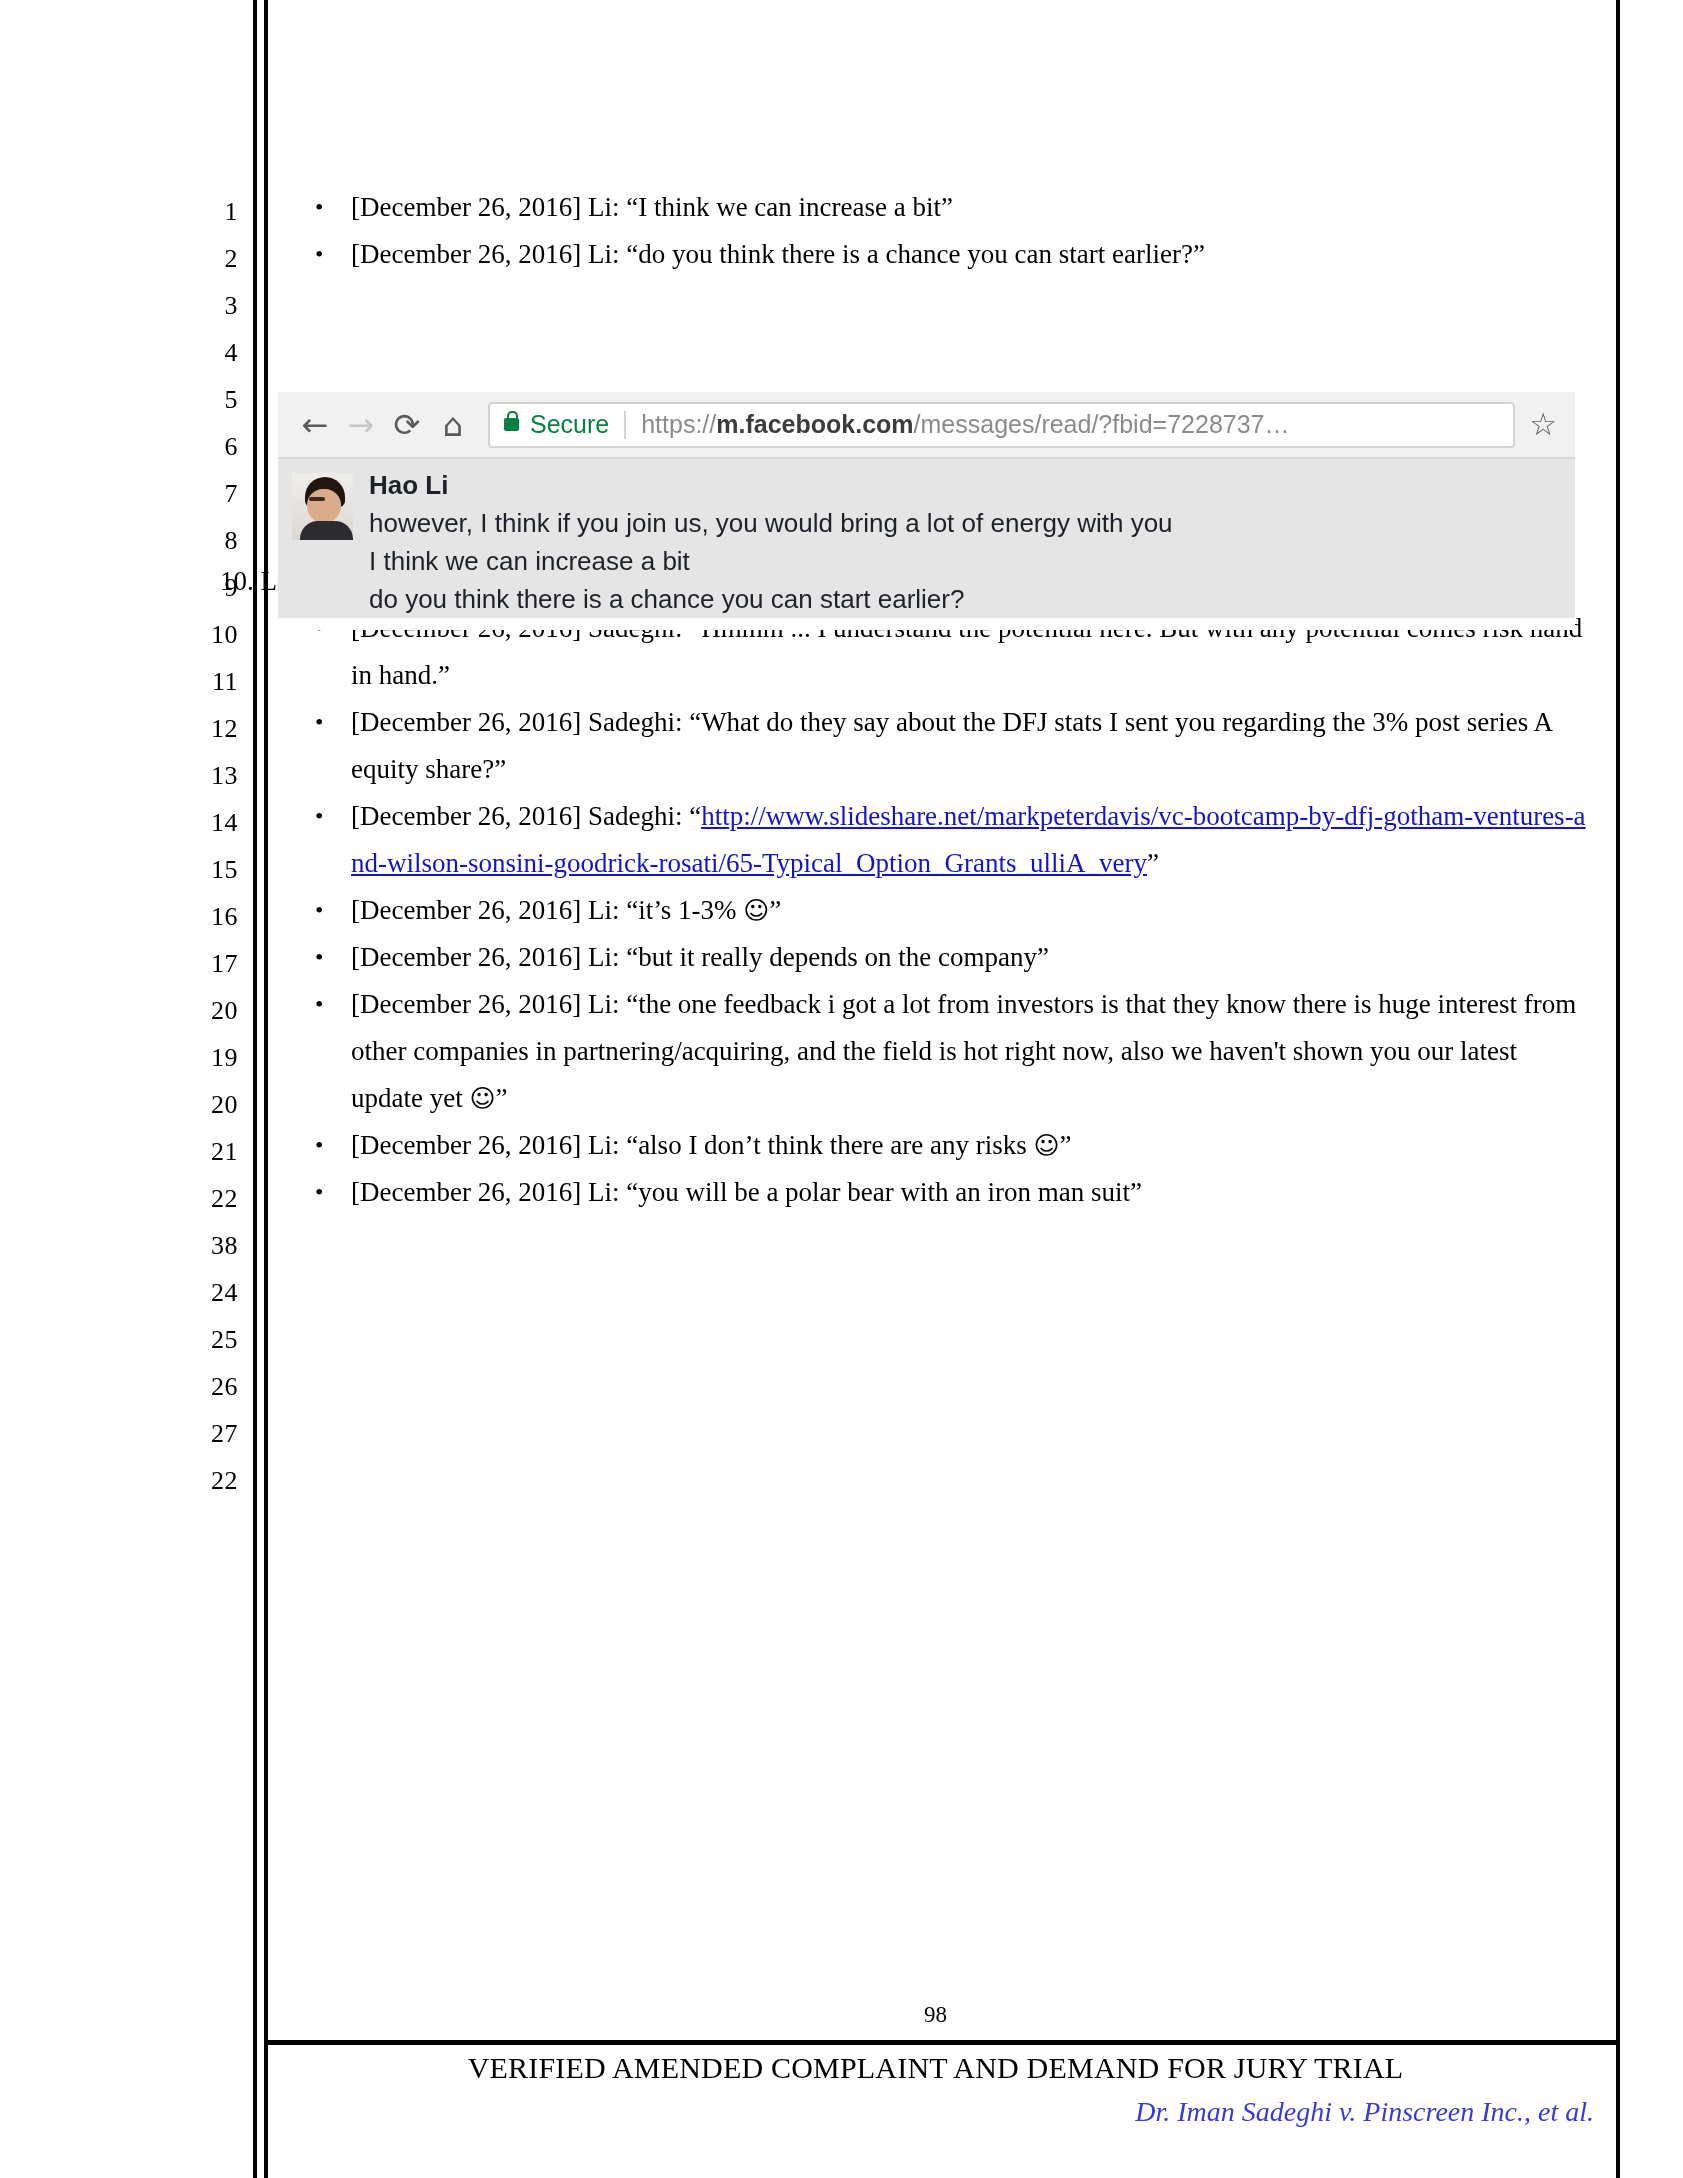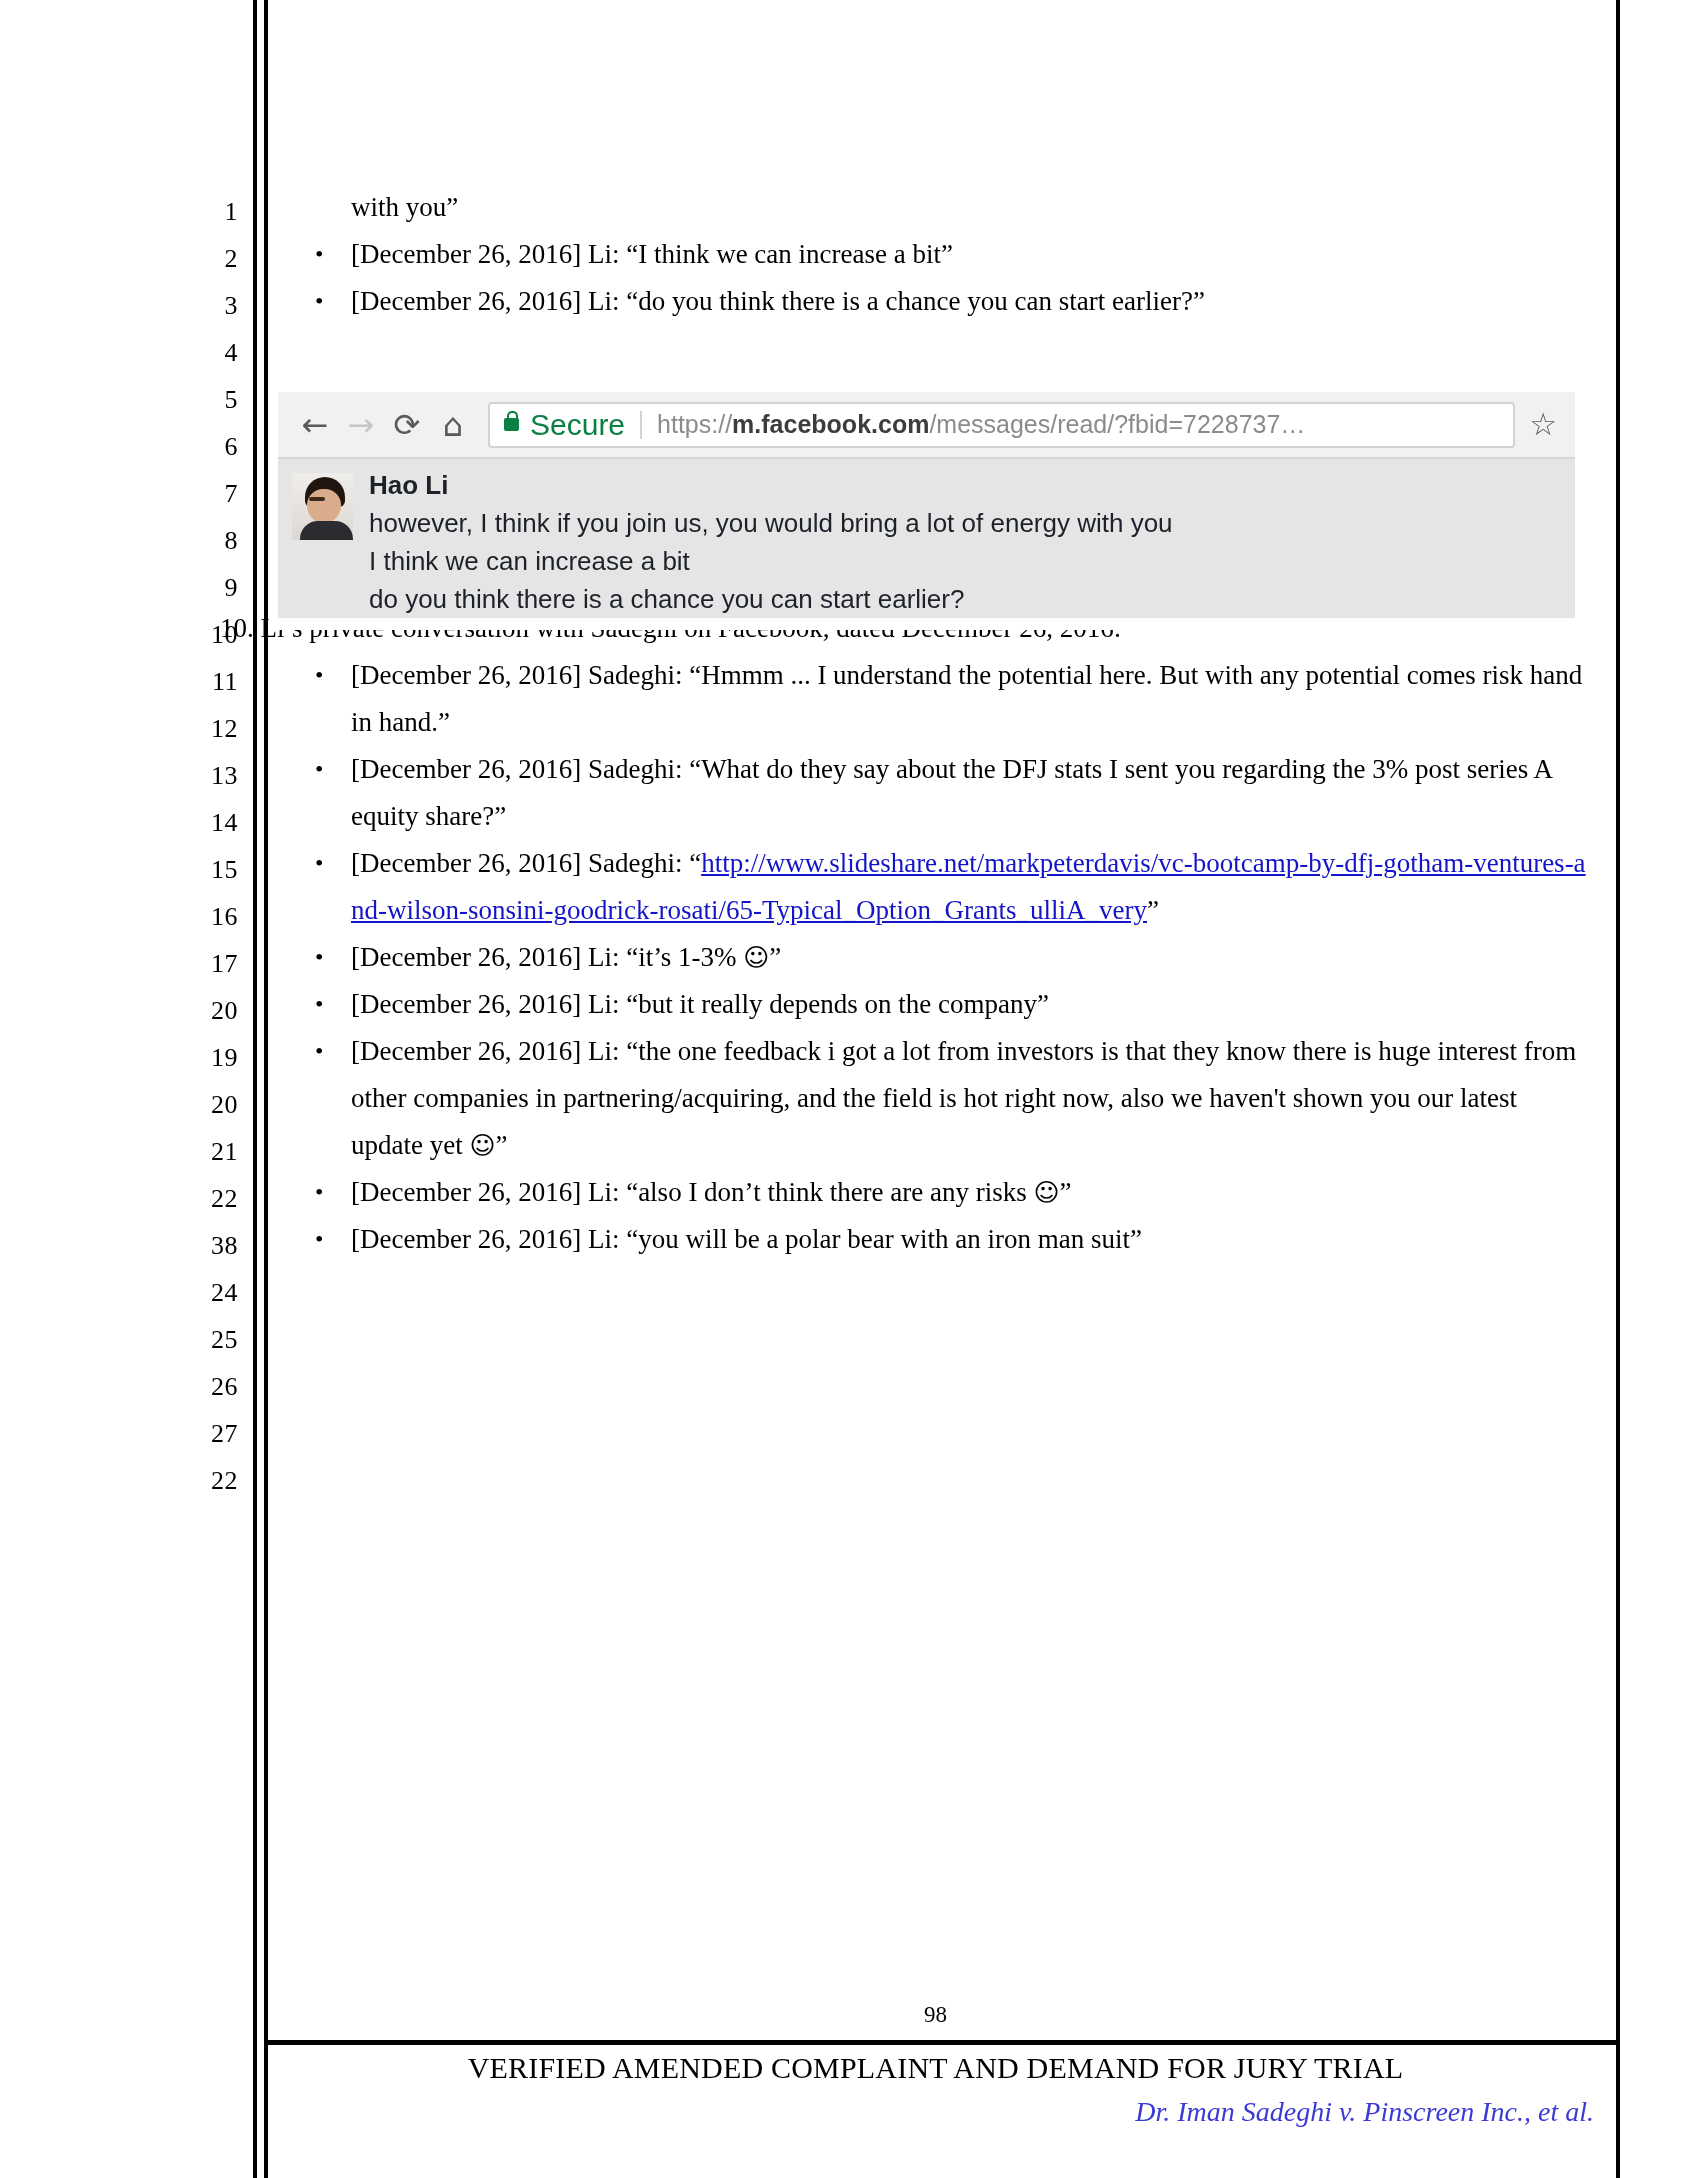--- a/index.html
+++ b/index.html
@@ -176,21 +176,21 @@
     position: absolute;
     left: 3px; top: -7px;
     width: 7px; height: 8px;
     border: 2.5px solid #0b8043;
     border-bottom: none;
     border-radius: 5px 5px 0 0;
   }
   .secure-text {
     color: #0b8043;
     font-family: "Liberation Sans", sans-serif;
-    font-size: 30px;
+    font-size: 25px;
     margin-left: 11px;
     white-space: nowrap;
   }
   .omni-sep {
     width: 2px;
     height: 28px;
     background: #d2d2d2;
     margin: 0 15px;
     flex: 0 0 auto;
   }
@@ -348,21 +348,20 @@
     <div>38</div>
     <div>24</div>
     <div>25</div>
     <div>26</div>
     <div>27</div>
     <div>22</div>
   </div>
 
   <div id="content">
 
-    <div class="para cont-line">with you”</div>
 
     <ul class="bullets">
       <li>[December 26, 2016] Li: “I think we can increase a bit”</li>
       <li>[December 26, 2016] Li: “do you think there is a chance you can start earlier?”</li>
     </ul>
 
     <div style="height:280px"></div>
 
     <div class="para numbered">10. Li’s private conversation with Sadeghi on Facebook, dated December 26, 2016:</div>
 

